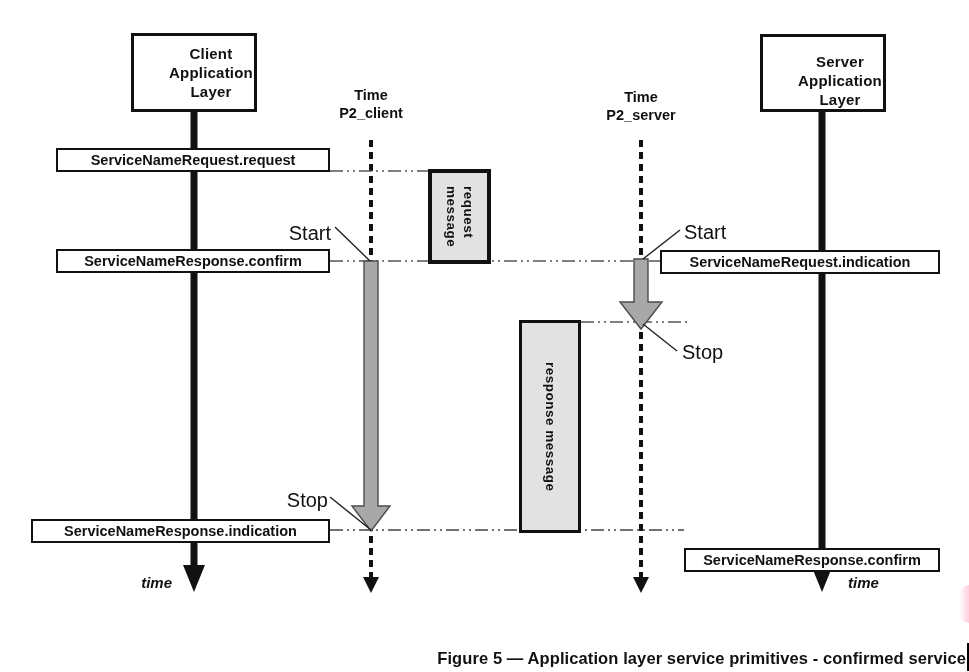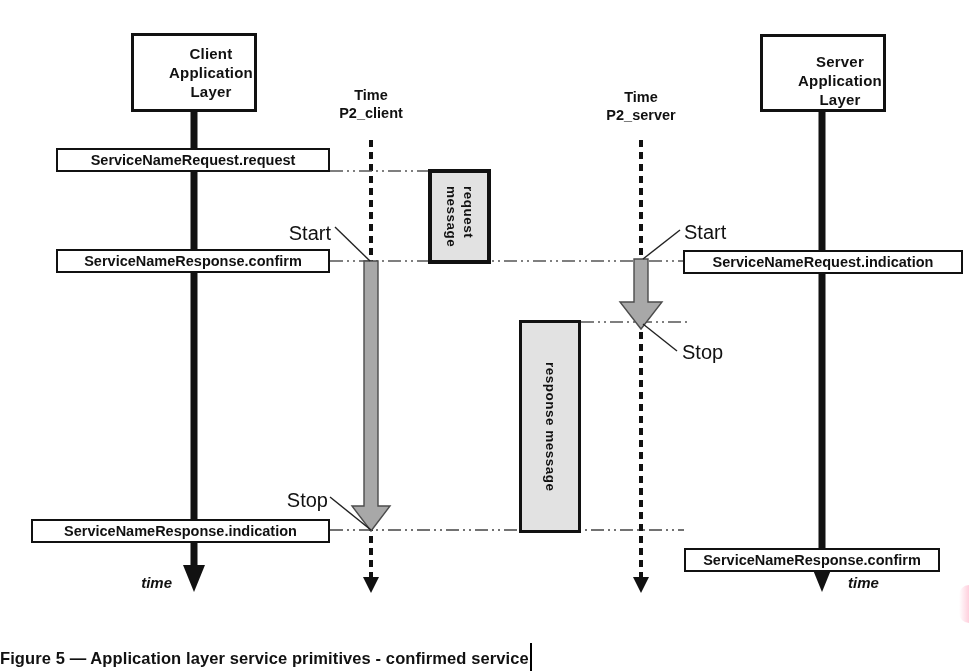--- a/index.html
+++ b/index.html
@@ -41,21 +41,21 @@
     color:#111; letter-spacing:0.5px;
   }
   .vtext span { display:block; }
   .marker-label {
     position:absolute; font-weight:normal; font-size:20px; white-space:nowrap;
   }
   .time-label {
     position:absolute; font-weight:bold; font-style:italic; font-size:15px; white-space:nowrap;
   }
   .caption-row {
-    position:absolute; left:0; top:643; width:969px; text-align:left;
+    position:absolute; left:0; top:643; width:969px; text-align:right;
   }
   .caption {
     display:inline-block; font-weight:bold; font-size:16.5px; color:#111; letter-spacing:0.1px;
   }
   .text-cursor {
     display:inline-block; width:2px; height:28px; background:#000;
     vertical-align:-7px; margin-left:1px;
   }
   .watermark {
     position:absolute; left:735px; top:631px;
@@ -123,21 +123,21 @@
   <div class="prim-box" style="left:56px; top:148px; width:274px;">
     <span>ServiceNameRequest.request</span>
   </div>
   <div class="prim-box" style="left:56px; top:249px; width:274px;">
     <span>ServiceNameResponse.confirm</span>
   </div>
   <div class="prim-box" style="left:31px; top:519px; width:299px;text-align:center;">
     <span>ServiceNameResponse.indication</span>
   </div>
 
-  <div class="prim-box" style="left:683px; top:250px; width:280px;">
+  <div class="prim-box" style="left:660px; top:250px; width:280px;">
     <span>ServiceNameRequest.indication</span>
   </div>
   <div class="prim-box" style="left:684px; top:548px; width:256px;">
     <span>ServiceNameResponse.confirm</span>
   </div>
 
   <div class="msg-box req" style="left:428px; top:169px; width:63px; height:95px;">
     <div class="vtext">
       <span>request</span>
       <span>message</span>

